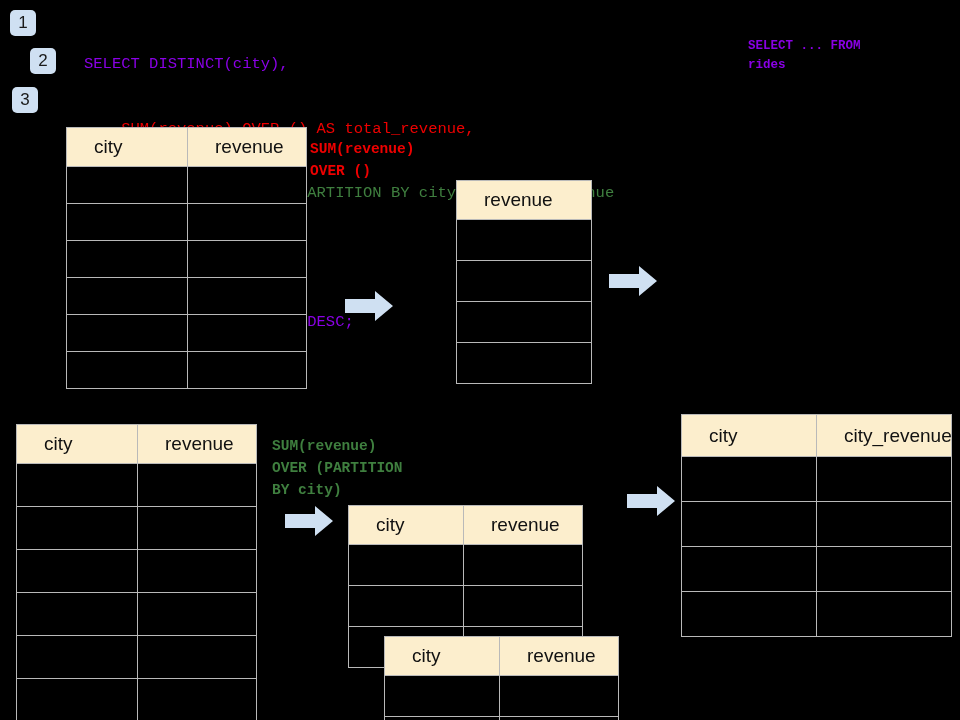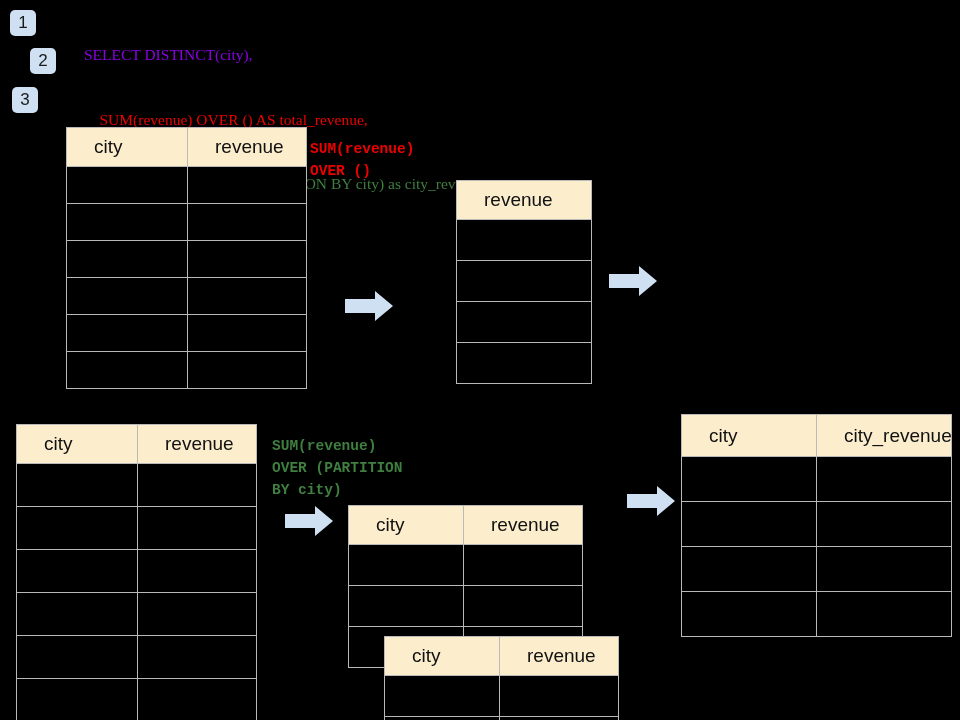--- a/index.html
+++ b/index.html
@@ -99,28 +99,30 @@
 </style>
 </head>
 <body>
 
 <div id="stage">
 
   <div class="step-badge" style="left:10px; top:10px;">1</div>
   <div class="step-badge" style="left:30px; top:48px;">2</div>
   <div class="step-badge" style="left:12px; top:87px;">3</div>
 
-  <div class="sql-block" style="left:84px; top:1px;font-family:Liberation Serif, serif;">
+  <div class="sql-block" style="left:84px; top:11px;">
     <div class="sql-line c-purple">SELECT DISTINCT(city),</div>
     <div class="sql-line c-red">    SUM(revenue) OVER () AS total_revenue,</div>
     <div class="sql-line c-green">    SUM(revenue) OVER (PARTITION BY city) as city_revenue</div>
     <div class="sql-line c-purple">  FROM rides</div>
     <div class="sql-line c-purple">  ORDER by city_revenue DESC;</div>
   </div>
 
+  <div class="sql-side" style="left:748px; top:37px;">SELECT ... FROM
+rides</div>
 
   <div class="anno red" style="left:310px; top:138px;">SUM(revenue)
 OVER ()</div>
 
   <div class="anno green" style="left:272px; top:435px;">SUM(revenue)
 OVER (PARTITION
 BY city)</div>
 
   <table class="tbl" style="left:66px; top:127px; width:238px; z-index:2;">
     <tbody>

